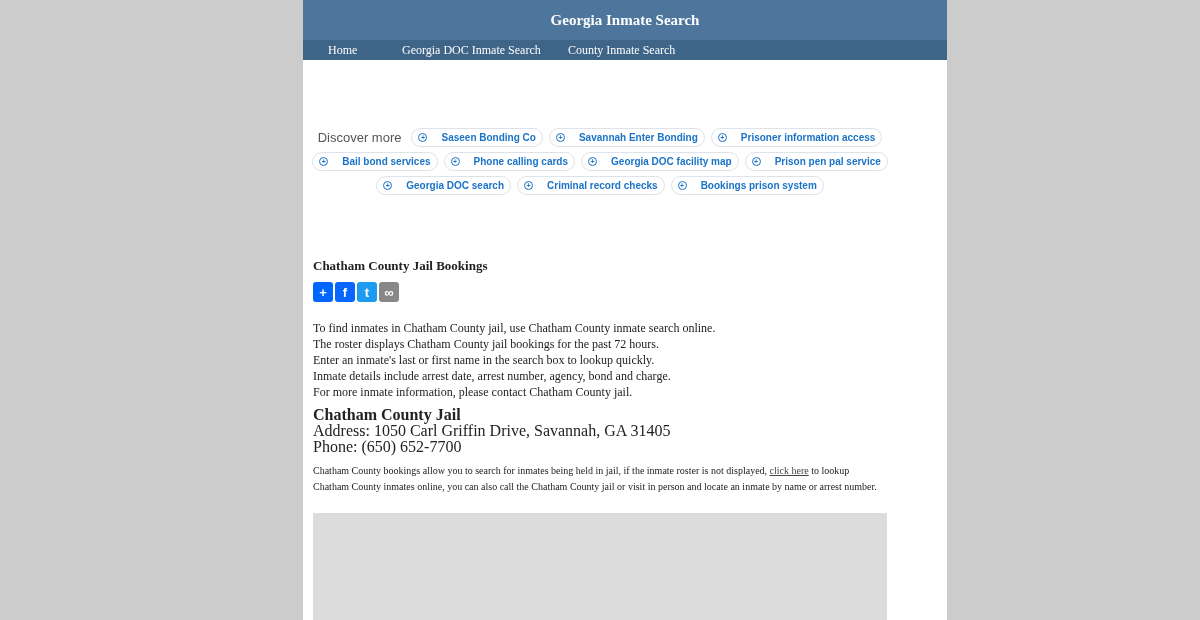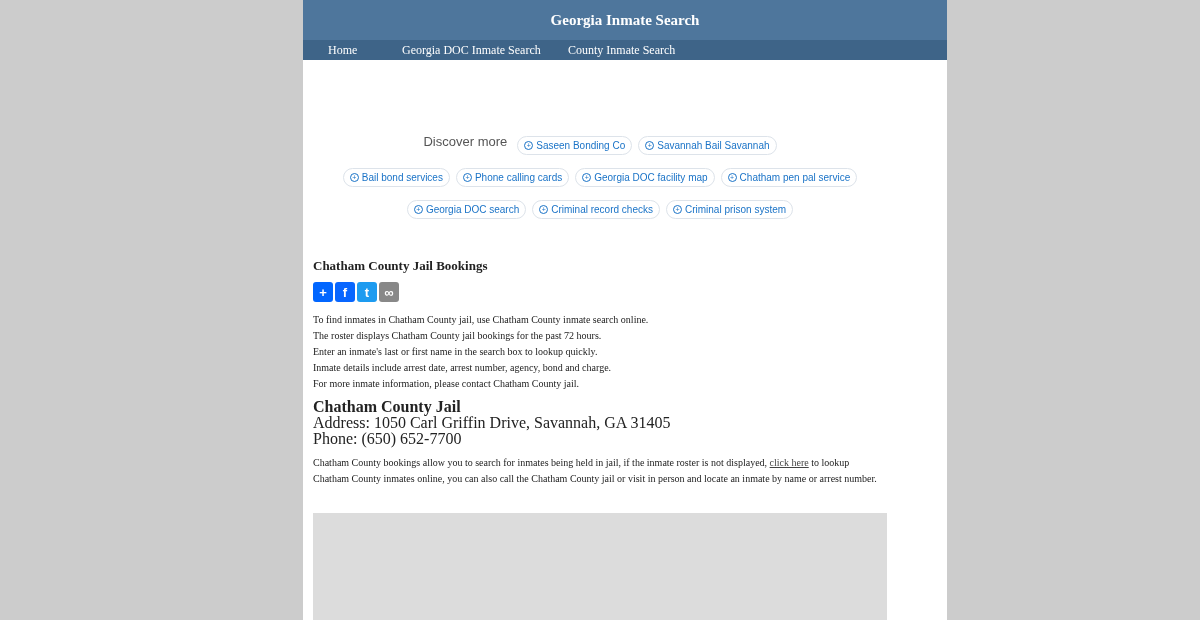--- a/index.html
+++ b/index.html
@@ -27,39 +27,38 @@
     }
     .nav a { color: #fff; text-decoration: none; position: absolute; }
     .discover {
       position: absolute; left: 0; top: 128px; width: 594px;
       font-family: "Liberation Sans", "DejaVu Sans", sans-serif;
     }
     .drow { display: flex; justify-content: center; gap: 6px; margin-bottom: 4px; align-items: center; }
     .dlabel { color: #555; font-size: 13px; margin-right: 4px; }
     .chip {
       border: 1px solid #dde3ea; border-radius: 10px;
-      padding: 2px 6px; font-size: 10px; font-weight: normal; color: #1a73c7;
-      display: inline-flex; align-items: center; gap: 3px; height: 13px;
+      padding: 2px 6px; font-size: 10px; font-weight: bold; color: #1a73c7;
+      display: inline-flex; align-items: center; gap: 14px; height: 13px;
       background: #fff;
-      margin-top: 8px;
     }
     .chip .ci {
       width: 7px; height: 7px; border: 1px solid #1a73c7; border-radius: 50%;
       display: inline-flex; align-items: center; justify-content: center;
       font-size: 7px; line-height: 1;
     }
     .content { position: absolute; left: 10px; top: 258px; width: 574px; color: #222; }
     .content h2 { margin: 0; font-size: 13px; font-weight: bold; }
     .share { display: flex; gap: 2px; margin-top: 8px; }
     .sbtn {
       width: 20px; height: 20px; border-radius: 3px; color: #fff;
       display: flex; align-items: center; justify-content: center; font-size: 13px; font-weight: bold;
       font-family: "Liberation Sans", sans-serif;
     }
-    .intro { margin-top: 10px; font-size: 10px; line-height: 16px; }
+    .intro { margin-top: 18px; font-size: 12px; line-height: 16px; }
     .jail { margin-top: 7px; font-size: 16px; line-height: 16px; }
     .para { margin-top: 8px; font-size: 10px; line-height: 16px; }
     .para a { color: #444; text-decoration: underline; }
     .roster {
       position: absolute; left: 10px; top: 513px; width: 574px; height: 107px;
       background: #dcdcdc;
     }
   </style>
 </head>
 <body>
@@ -76,53 +75,57 @@
 
   <div class="discover">
     <div class="drow" style="margin-bottom:5px">
       <span class="dlabel">Discover more</span>
       <span class="chip">
           <span class="ci">+</span>
           <span>Saseen Bonding Co</span>
         </span>
       <span class="chip">
           <span class="ci">+</span>
-          <span>Savannah Bail Savannah</span>
+          <span>Savannah Enter Bonding</span>
+        </span>
+      <span class="chip">
+          <span class="ci">+</span>
+          <span>Prisoner information access</span>
         </span>
     </div>
     <div class="drow" style="margin-bottom:5px">
       <span class="chip">
           <span class="ci">+</span>
           <span>Bail bond services</span>
         </span>
       <span class="chip">
           <span class="ci">+</span>
           <span>Phone calling cards</span>
         </span>
       <span class="chip">
           <span class="ci">+</span>
           <span>Georgia DOC facility map</span>
         </span>
       <span class="chip">
           <span class="ci">+</span>
-          <span>Chatham pen pal service</span>
+          <span>Prison pen pal service</span>
         </span>
     </div>
     <div class="drow">
       <span class="chip">
           <span class="ci">+</span>
           <span>Georgia DOC search</span>
         </span>
       <span class="chip">
           <span class="ci">+</span>
           <span>Criminal record checks</span>
         </span>
       <span class="chip">
           <span class="ci">+</span>
-          <span>Criminal prison system</span>
+          <span>Bookings prison system</span>
         </span>
     </div>
   </div>
 
   <div class="content">
     <h2>Chatham County Jail Bookings</h2>
     <div class="share">
       <span class="sbtn" style="background:#0166ff">
           <span>+</span>
         </span>

